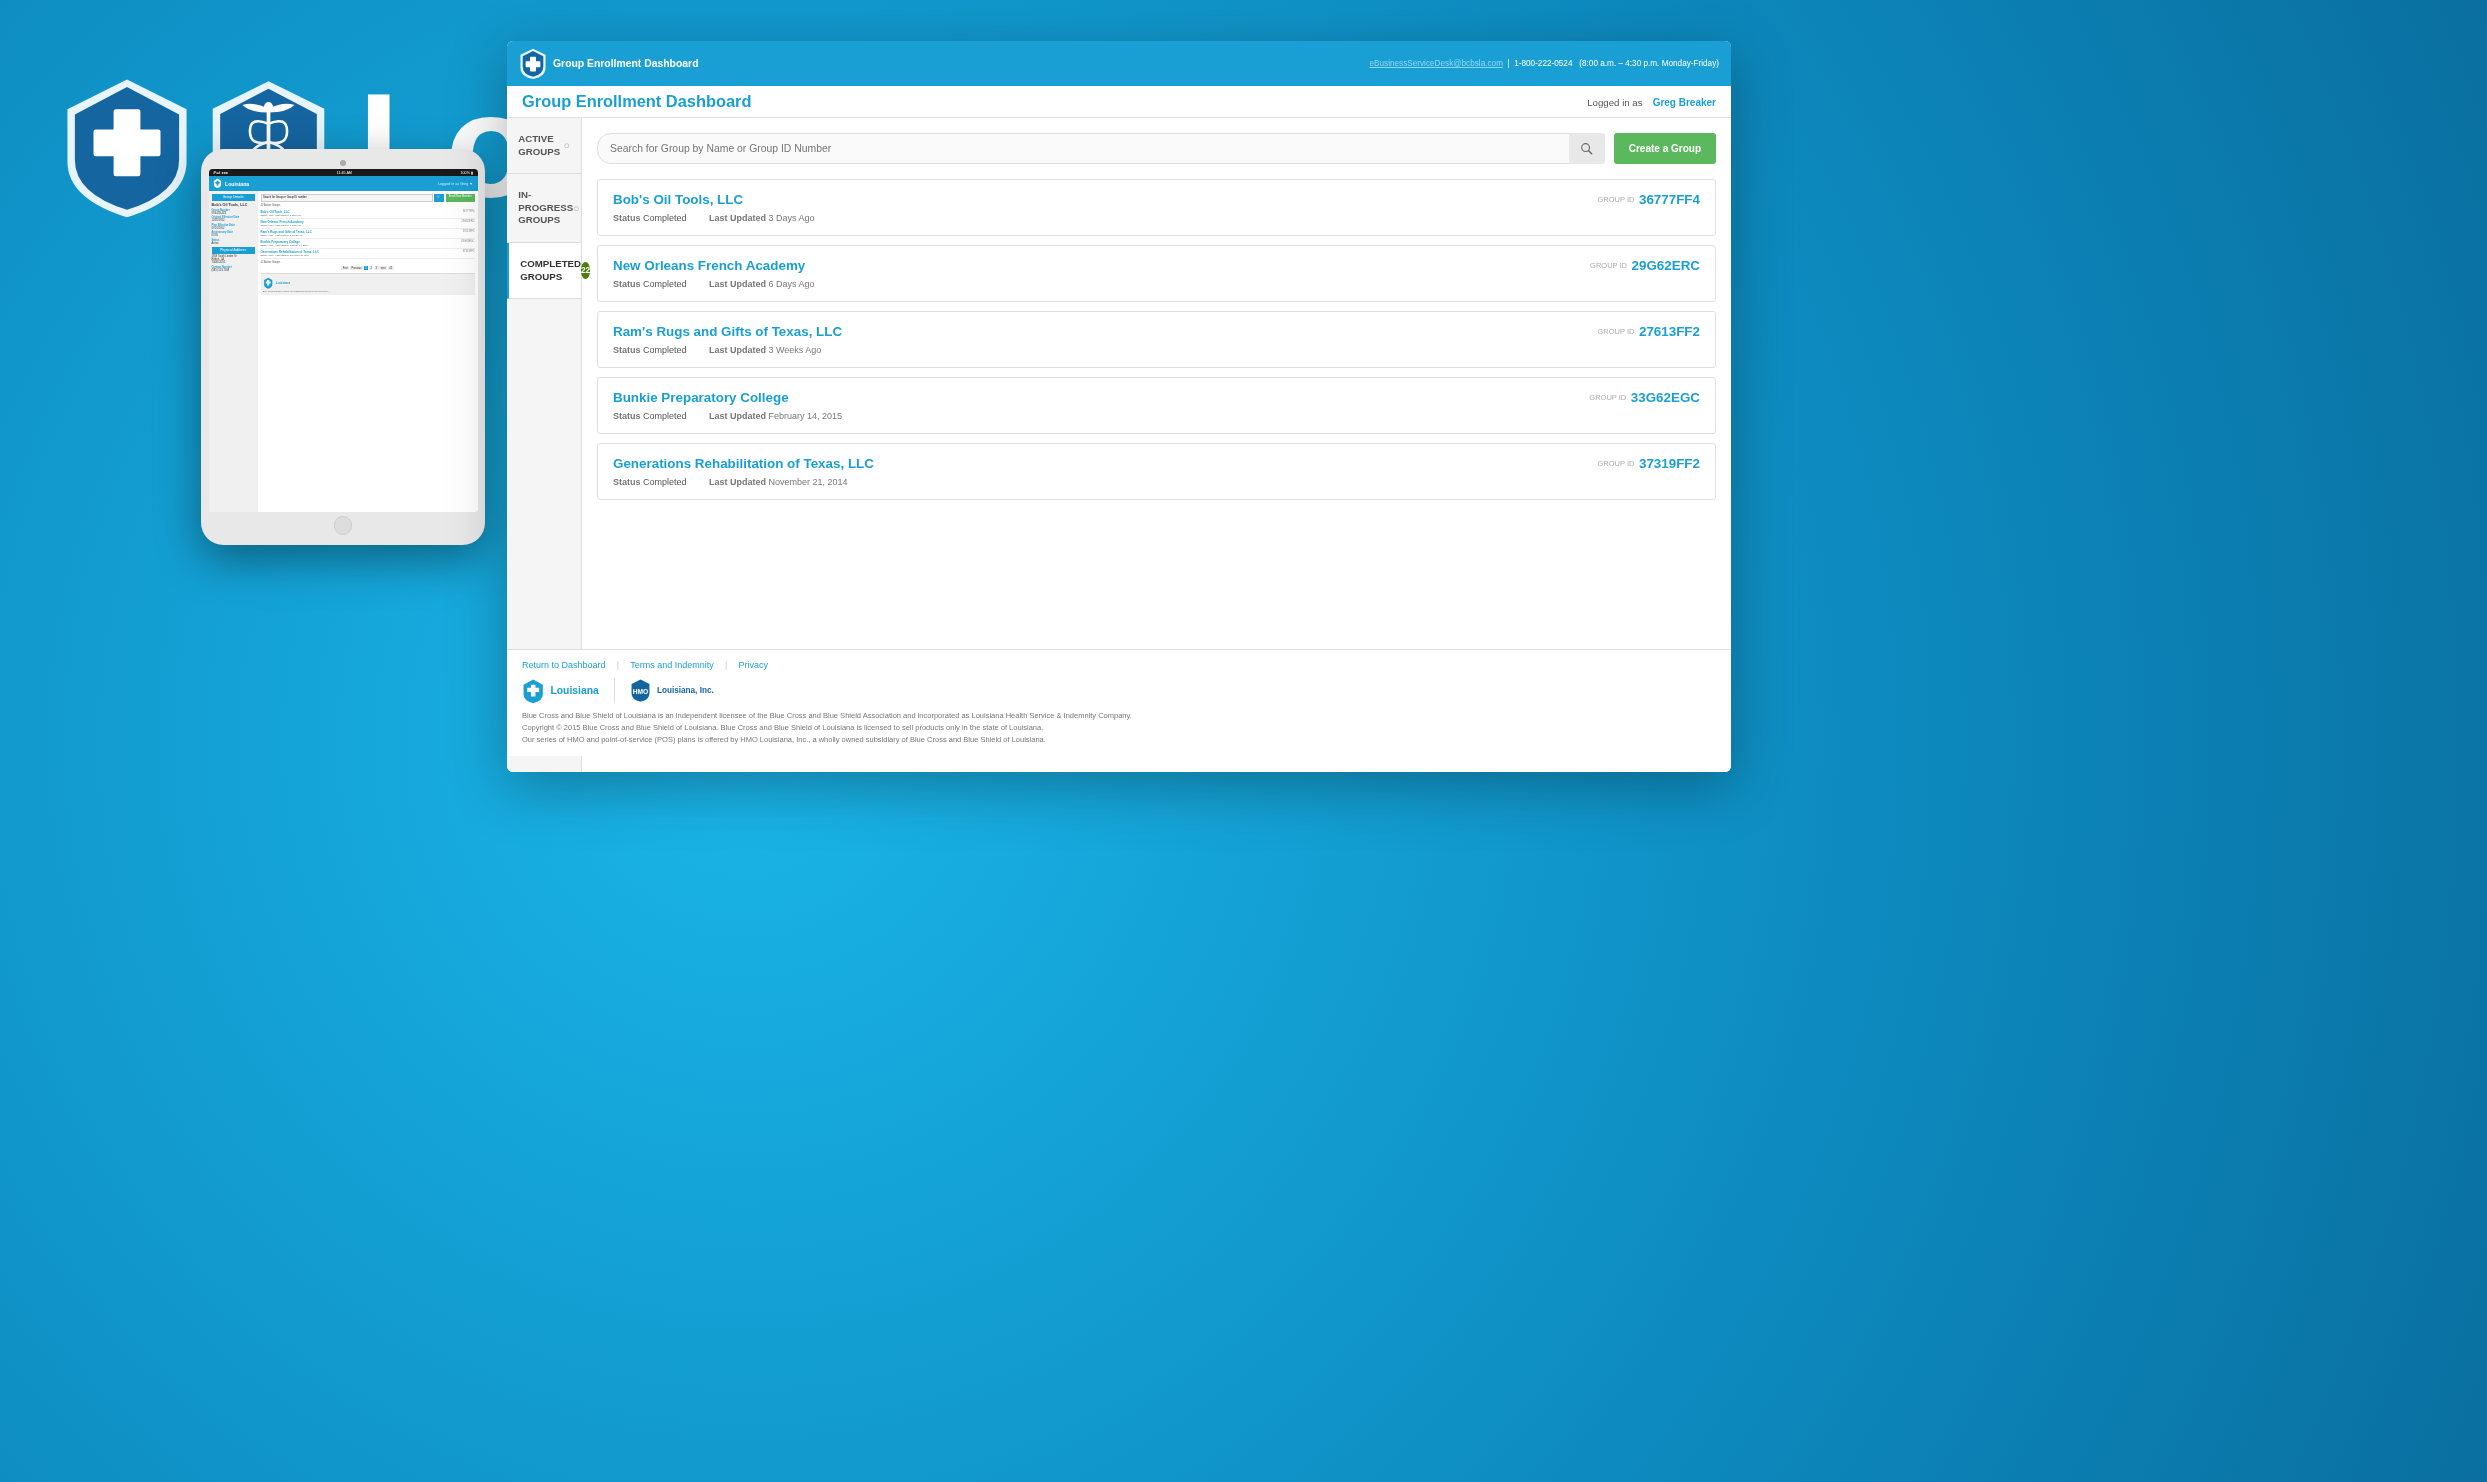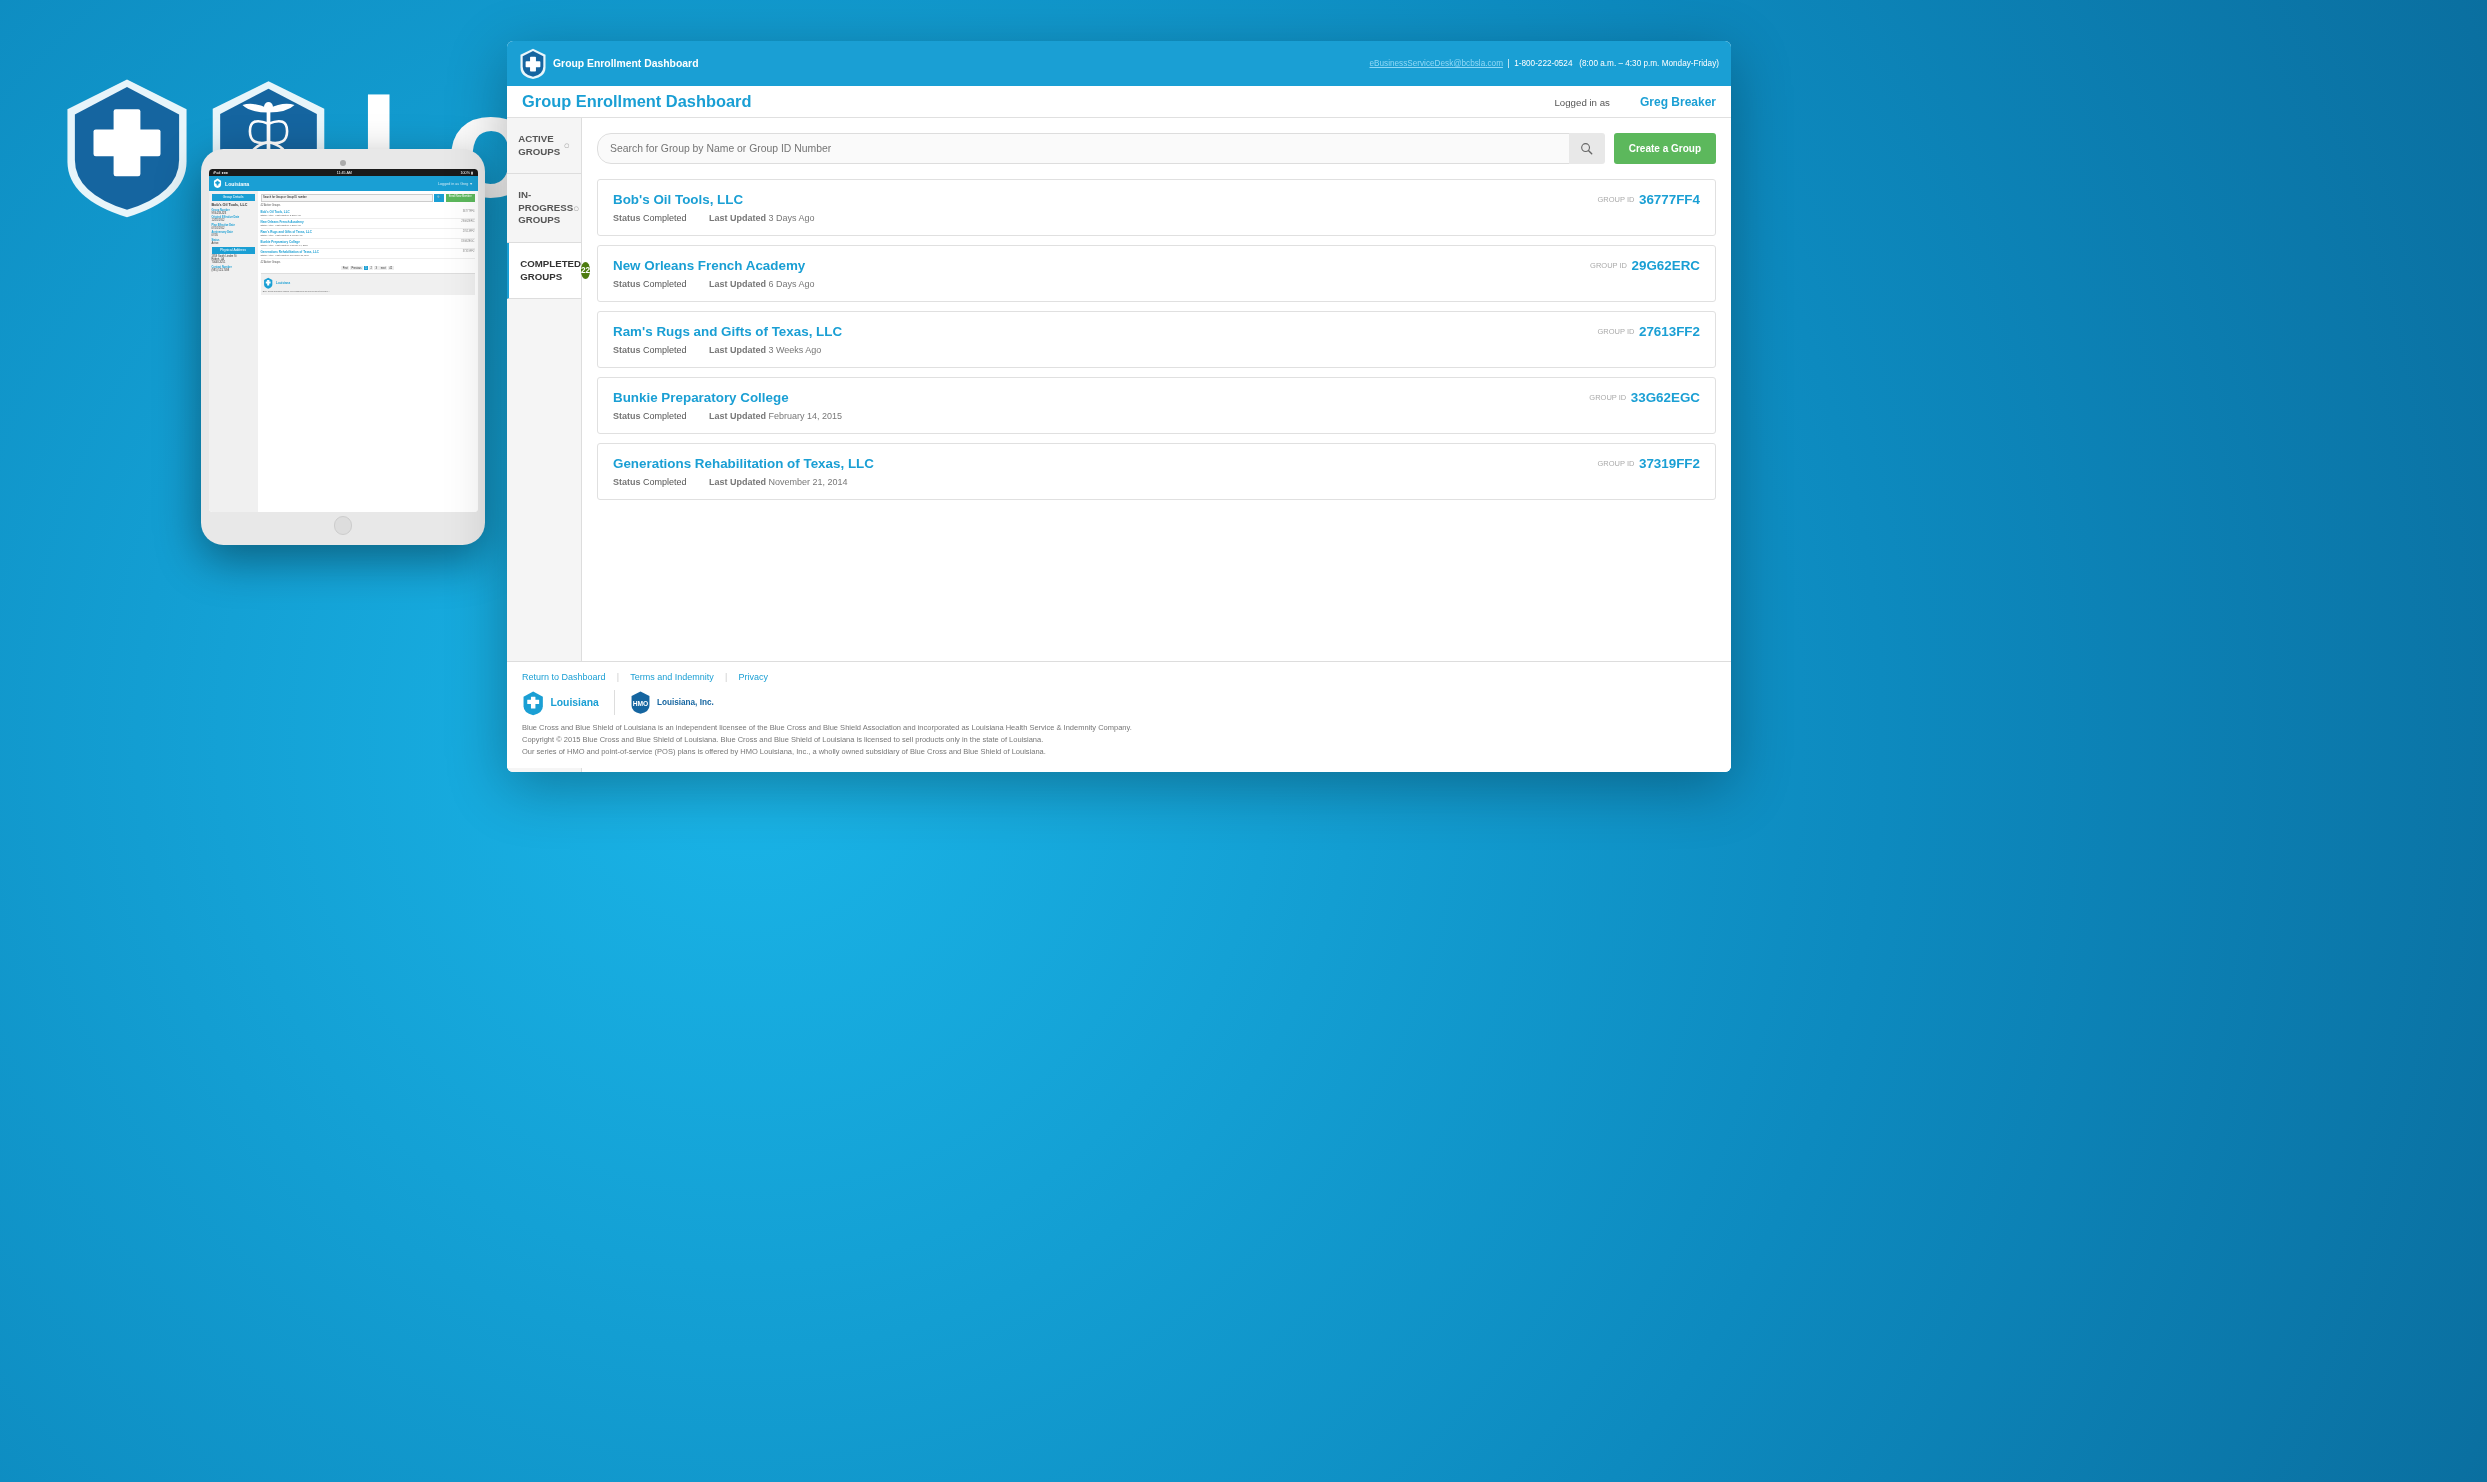--- a/index.html
+++ b/index.html
@@ -652,21 +652,21 @@
       &nbsp;
       <span style="font-size:8.2px;">(8:00 a.m. – 4:30 p.m. Monday-Friday)</span>
     </div>
   </div>
 
   <div class="browser-subheader">
     <span class="page-title">Group Enrollment Dashboard</span>
     <div>
       <span style="font-size:9.7px;color:#555;">Logged in as</span>
       &nbsp;
-      <span class="logged-in-name" style="font-size:12px;margin-left:20px;">Greg Breaker</span>
+      <span class="logged-in-name" style="font-size:10px;">Greg Breaker</span>
     </div>
   </div>
 
   <div class="browser-body">
 
     <div class="nav-sidebar">
       <div class="nav-item">
         <span class="nav-item-text">ACTIVE GROUPS</span>
         <span style="font-size:10.4px;color:#aaa;">○</span>
       </div>
@@ -788,21 +788,21 @@
         <div class="group-meta">
           <span class="group-meta-label">Last Updated </span>
           <span>November 21, 2014</span>
         </div>
       </div>
     </div>
         </div>
     </div>
   </div>
 
-  <div style="background:white;border-top:0.7px solid #ddd;padding:10.4px 15px;position:absolute;bottom:4px;left:0;right:0;">
+  <div style="background:white;border-top:0.7px solid #ddd;padding:10.4px 15px;position:absolute;bottom:16px;left:0;right:0;">
     <div class="footer-links">
       <a class="footer-link">Return to Dashboard</a>
       <span class="footer-divider">|</span>
       <a class="footer-link">Terms and Indemnity</a>
       <span class="footer-divider">|</span>
       <a class="footer-link">Privacy</a>
     </div>
     <div class="footer-logos">
       <div style="display:flex;align-items:center;gap:6px;">
         <svg width="22.4" height="26" viewBox="0 0 30 35">

